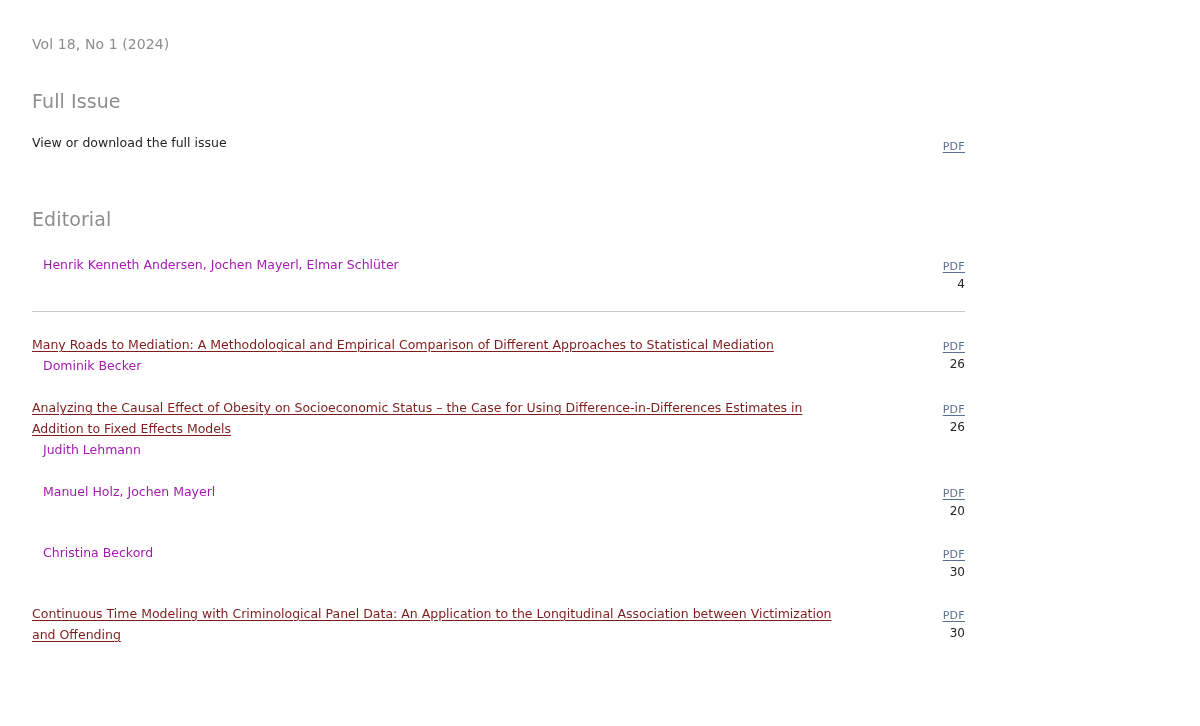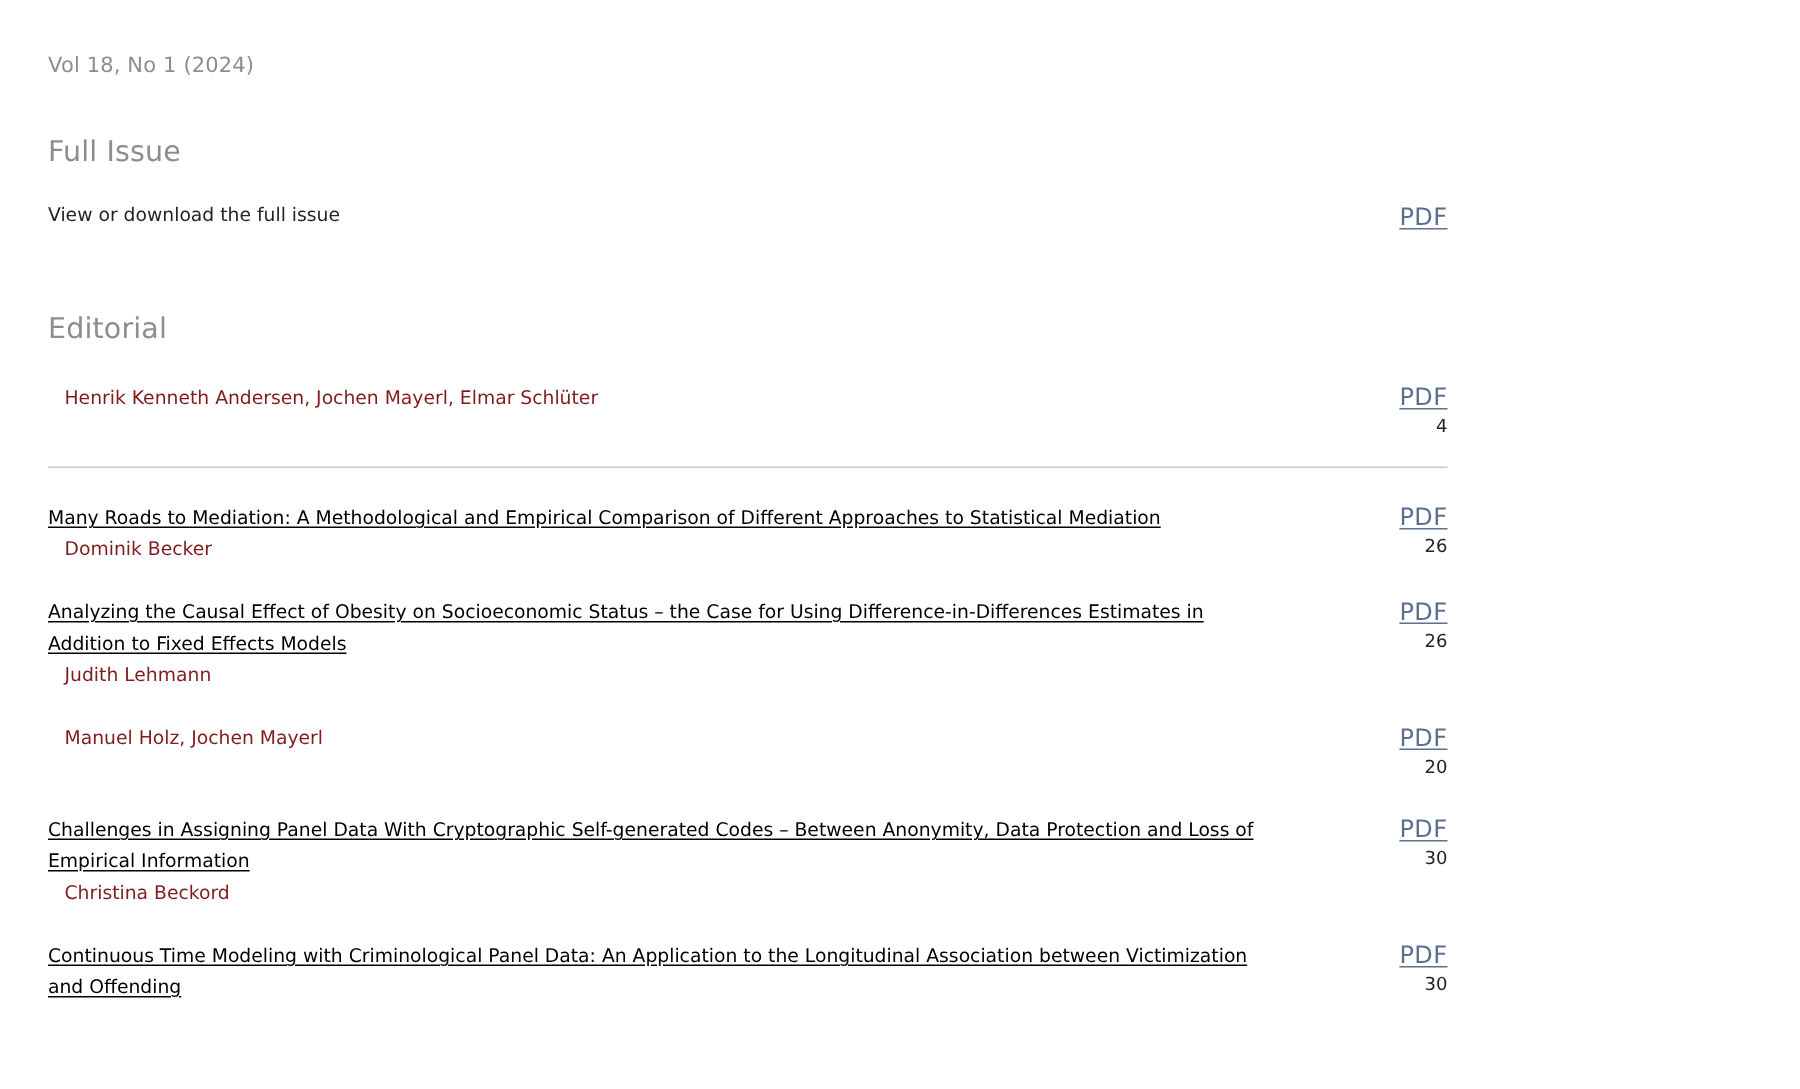--- a/index.html
+++ b/index.html
@@ -95,39 +95,39 @@
   .plain-text {
     font-size: 12.5px;
     color: #242424;
     line-height: 18px;
   }
 
   .article-title {
     display: inline;
     font-size: 12.5px;
     line-height: 20px;
-    color: #000000;
+    color: #7f1d1d;
     text-decoration: underline;
     text-underline-offset: 2px;
     cursor: pointer;
   }
 
   .article-title-wrap { line-height: 20px; }
 
   .authors {
     font-size: 12.5px;
-    color: #7f1d1d;
+    color: #a21caf;
     line-height: 18px;
     padding-left: 11px;
     margin-top: 2px;
   }
 
   .pdf-link {
     display: inline-block;
-    font-size: 16px;
+    font-size: 11px;
     color: #5b7091;
     text-decoration: underline;
     text-underline-offset: 2px;
     letter-spacing: 0.3px;
     cursor: pointer;
   }
 
   .pages {
     font-size: 12px;
     color: #242424;
@@ -212,23 +212,20 @@
             <div class="authors">Manuel Holz, Jochen Mayerl</div>
           </div>
           <div class="row-meta">
             <a class="pdf-link">PDF</a>
             <div class="pages">20</div>
           </div>
         </div>
 
         <div class="row">
           <div class="row-main">
-            <div class="article-title-wrap">
-              <a class="article-title">Challenges in Assigning Panel Data With Cryptographic Self-generated Codes – Between Anonymity, Data Protection and Loss of Empirical Information</a>
-            </div>
             <div class="authors">Christina Beckord</div>
           </div>
           <div class="row-meta">
             <a class="pdf-link">PDF</a>
             <div class="pages">30</div>
           </div>
         </div>
 
         <div class="row">
           <div class="row-main">

